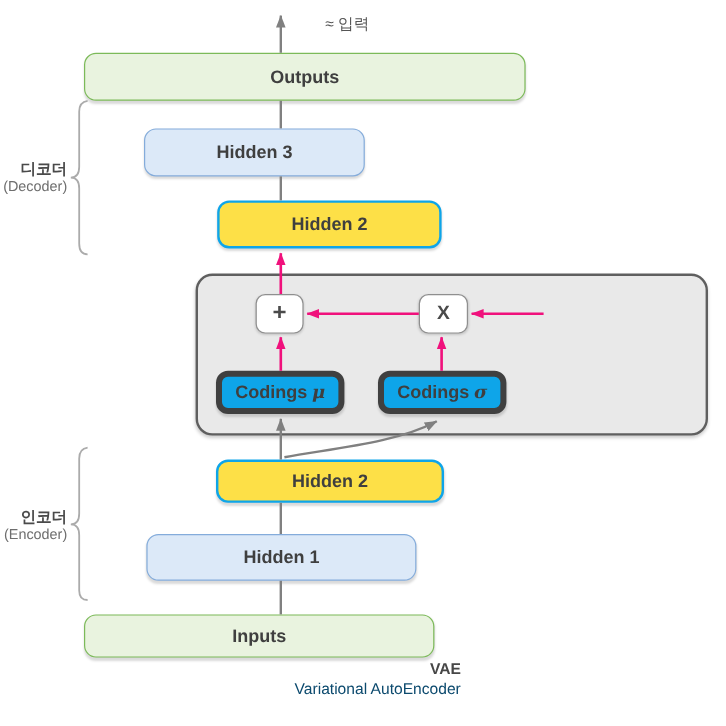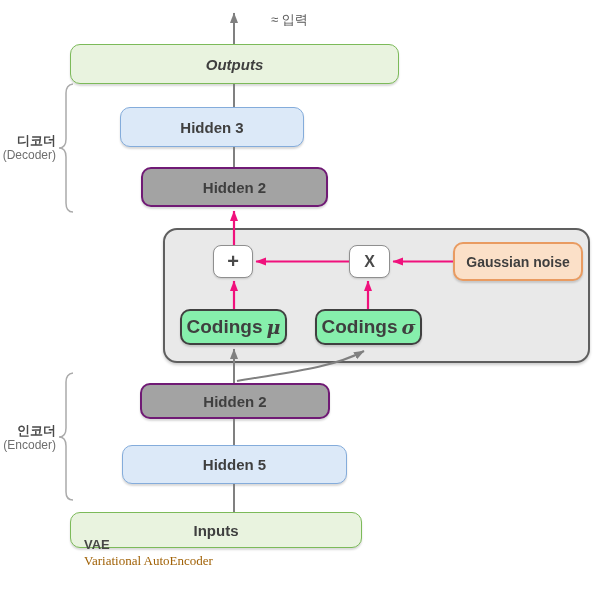--- a/index.html
+++ b/index.html
@@ -7,88 +7,87 @@
     position:relative;width:605px;height:605px;background:#ffffff;
     font-family:"Liberation Sans","DejaVu Sans",sans-serif;overflow:hidden;
   }
   .box{
     position:absolute;display:flex;align-items:center;justify-content:center;
     border-radius:10px;font-weight:bold;font-size:15px;color:#3f3f3f;
     box-shadow:0 2px 2px rgba(0,0,0,0.15);box-sizing:border-box;
   }
   .green{background:#e9f3df;border:1.6px solid #7cba59;}
   .blue{background:#dce9f8;border:1.6px solid #84acdb;}
-  .pink{background:#a3a3a3;border:2px solid #701a75;}
-  .yellow{background:#86efac;border:2px solid #404040;font-size:19px;}
+  .pink{background:#fde047;border:2px solid #0ea5e9;margin-left:40px;}
+  .yellow{background:#0ea5e9;border:5px solid #404040;font-size:15px;}
   .orange{background:#fbe0c8;border:2px solid #e99b61;font-size:14px;}
   .opbox{
     position:absolute;display:flex;align-items:center;justify-content:center;
     background:#ffffff;border:1.6px solid #8f8f8f;border-radius:8px;
     font-weight:bold;color:#4a4a4a;box-shadow:0 1px 2px rgba(0,0,0,0.15);
     box-sizing:border-box;
   }
   .sampling{
     position:absolute;left:163px;top:228px;width:427px;height:135px;
     background:#e9e9e9;border:2px solid #5f5f5f;border-radius:14px;
     box-shadow:0 2px 3px rgba(0,0,0,0.2);box-sizing:border-box;
   }
   .sym{font-style:italic;font-family:"DejaVu Serif","DejaVu Sans",serif;margin-left:4px;}
   .bracket-label{position:absolute;left:0;width:56px;text-align:right;line-height:1.15;}
   .bracket-label .l1{font-size:13px;font-weight:bold;color:#4a4a4a;}
   .bracket-label .l2{font-size:12px;color:#6e6e6e;}
   .top-label{position:absolute;left:246px;top:11px;font-size:13px;color:#555555;margin-left:25px;}
-  .caption{position:absolute;left:84px;top:537px;width:300px;text-align:left;line-height:1.25;}
+  .caption{position:absolute;left:84px;top:550px;width:300px;text-align:right;line-height:1.25;}
   .caption .t{font-size:13px;font-weight:bold;color:#474747;}
-  .caption .s{font-size:13px;color:#a16207;font-family:Liberation Serif, serif;}
+  .caption .s{font-size:13px;color:#0c4a6e;}
   svg.overlay{position:absolute;left:0;top:0;pointer-events:none;}
 </style>
 </head>
 <body>
 
 <div class="canvas">
 
   <div class="top-label">≈ 입력</div>
 
   <div class="bracket-label" style="top:134px;">
     <div class="l1">디코더</div>
     <div class="l2">(Decoder)</div>
   </div>
 
   <div class="bracket-label" style="top:424px;">
     <div class="l1">인코더</div>
     <div class="l2">(Encoder)</div>
   </div>
 
-  <div class="box green" style="left:70px;top:44px;width:329px;height:40px;font-style:italic;">Outputs</div>
+  <div class="box green" style="left:70px;top:44px;width:368px;height:40px;">Outputs</div>
 
   <div class="box blue" style="left:120px;top:107px;width:184px;height:40px;">Hidden 3</div>
 
   <div class="box pink" style="left:141px;top:167px;width:187px;height:40px;">Hidden 2</div>
 
   <div class="sampling"></div>
 
   <div class="opbox" style="left:213px;top:245px;width:40px;height:33px;font-size:20px;">+</div>
 
   <div class="opbox" style="left:349px;top:245px;width:41px;height:33px;font-size:16px;">X</div>
 
-  <div class="box orange" style="left:453px;top:242px;width:130px;height:39px;">Gaussian noise</div>
 
   <div class="box yellow" style="left:180px;top:309px;width:107px;height:36px;">
     <span>Codings</span>
     <span class="sym">μ</span>
   </div>
 
   <div class="box yellow" style="left:315px;top:309px;width:107px;height:36px;">
     <span>Codings</span>
     <span class="sym">σ</span>
   </div>
 
   <div class="box pink" style="left:140px;top:383px;width:190px;height:36px;">Hidden 2</div>
 
-  <div class="box blue" style="left:122px;top:445px;width:225px;height:39px;">Hidden 5</div>
+  <div class="box blue" style="left:122px;top:445px;width:225px;height:39px;">Hidden 1</div>
 
   <div class="box green" style="left:70px;top:512px;width:292px;height:36px;">Inputs</div>
 
   <div class="caption">
     <div class="t">VAE</div>
     <div class="s">Variational AutoEncoder</div>
   </div>
 
   <svg class="overlay" width="605" height="605" viewBox="0 0 605 605">
     <defs>

